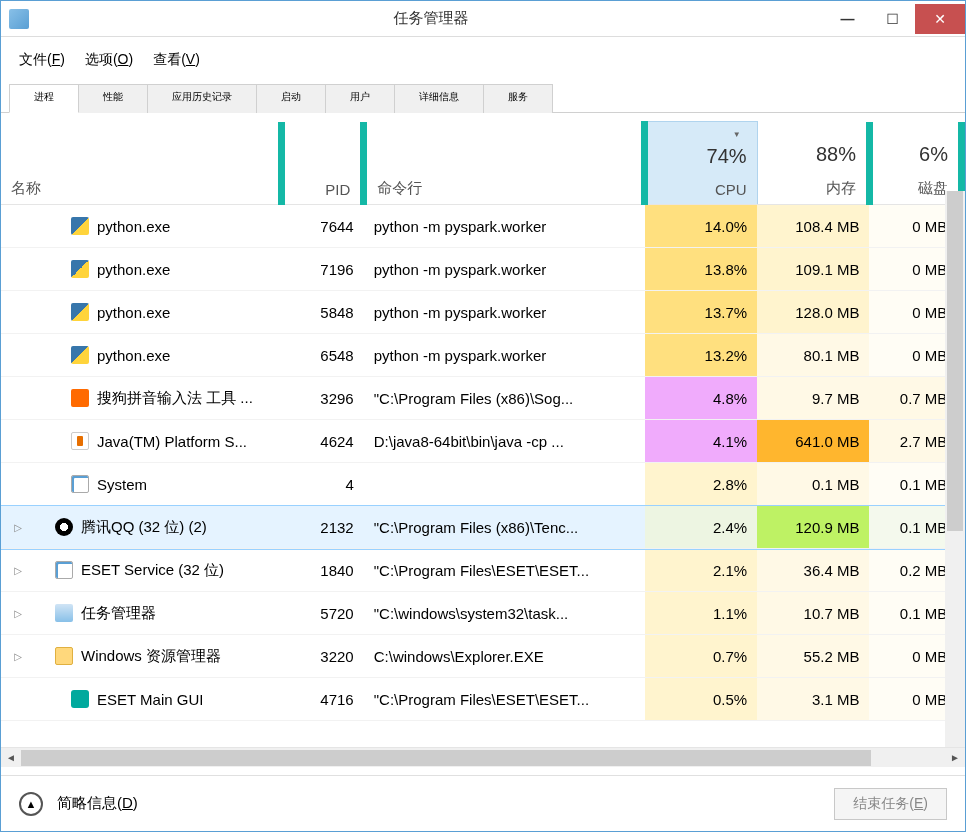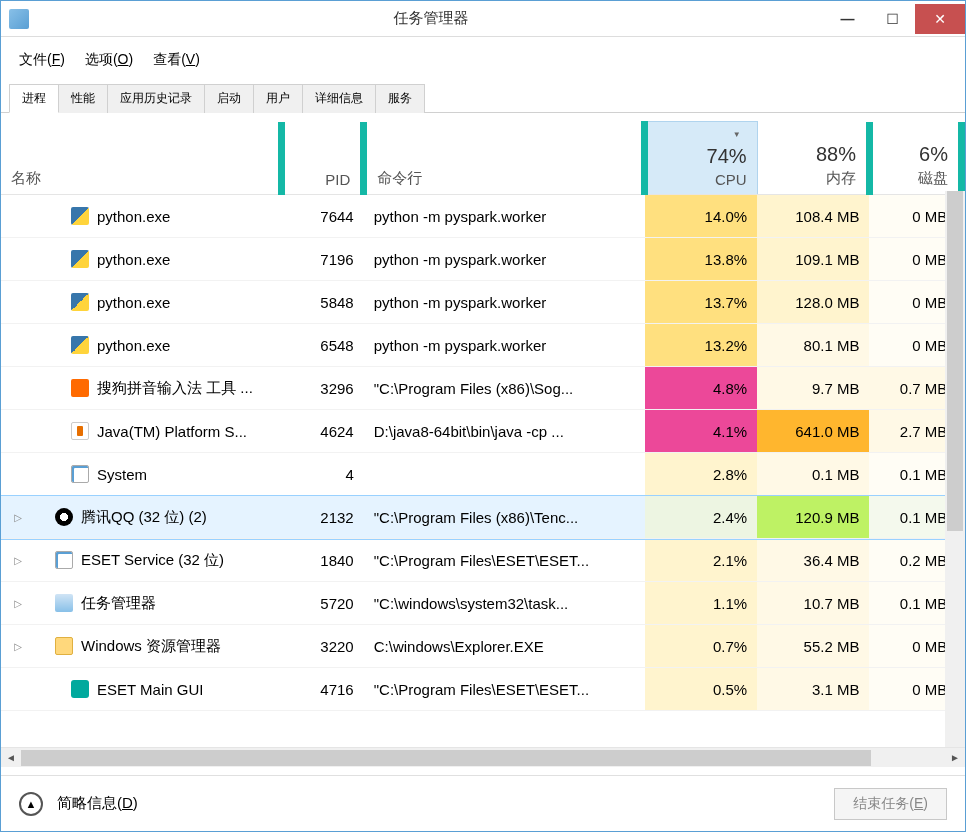--- a/index.html
+++ b/index.html
@@ -68,26 +68,26 @@
     }
     .menu-item u { text-decoration: underline; }
     
     .tabbar {
       height: 30px;
       display: flex;
       border-bottom: 1px solid #d0d0d0;
       padding-left: 8px;
     }
     .tab {
-      padding: 5px 12px;
+      padding: 5px 24px;
       border: 1px solid #d0d0d0;
       border-bottom: none;
       background: #f0f0f0;
       cursor: pointer;
-      font-size: 12px;
+      font-size: 10px;
       margin-right: -1px;
       position: relative;
       top: 1px;
     }
     .tab.active {
       background: #fff;
       border-bottom: 1px solid #fff;
       z-index: 2;
     }
     
@@ -116,21 +116,21 @@
       padding: 6px 10px;
       text-align: left;
       font-weight: normal;
       color: #555;
       vertical-align: bottom;
       background: #fff;
       cursor: pointer;
       font-size: 15px;
     }
     .th.right { text-align: right; }
-    .th-pct { display: block; font-size: 20px; color: #333; margin-bottom: 3px; }
+    .th-pct { display: block; font-size: 20px; color: #333; margin-bottom: 13px; }
     .th.sorted { background: #d6eaf8; border-top: 1px solid #b0d4ee; border-left: 1px solid #b0d4ee; border-right: 1px solid #b0d4ee; }
     .sort-arrow { font-size: 8px; color: #666; display: inline-block; margin-right: 6px; vertical-align: top; margin-top: 2px;}
     
     .tbody-row {
       height: 42px;
       border-bottom: 1px solid #f2f2f2;
     }
     .tbody-row.selected {
       background: #e5f3ff;
       outline: 1px solid #99d1ff;
@@ -144,21 +144,21 @@
     }
     .td.right { text-align: right; }
     .td-name { display: flex; align-items: center; gap: 8px; height: 42px;}
     .expand-arrow { width: 14px; color: #888; font-size: 10px; text-align: center; flex-shrink: 0; cursor: pointer;}
     .indent { width: 30px; flex-shrink: 0; }
     .indent-sm { width: 14px; flex-shrink: 0;}
     .proc-icon { width: 18px; height: 18px; flex-shrink: 0; border-radius: 2px; }
     .proc-name { overflow: hidden; text-overflow: ellipsis; white-space: nowrap;}
     
     .cpu-cell { background: #fff4ce; }
-    .cpu-cell.h1 { background: #ec4899; margin-top: 24px; }
+    .cpu-cell.h1 { background: #f0abfc; margin-top: 24px; }
     .cpu-cell.h2 { background: #ffe07f; }
     .mem-cell { background: #fff9e6; }
     .mem-cell.h1 { background: #fff4ce; }
     .mem-cell.hx { background: #ffb62e; }
     .disk-cell { background: #fffdf5; }
     .disk-cell.h1 { background: #fff9e6; }
 
     .tbody-row.selected .cpu-cell { background: #edf5e2; }
     .tbody-row.selected .mem-cell { background: #bef264; }
     .tbody-row.selected .disk-cell { background: #f4f9ed; }

